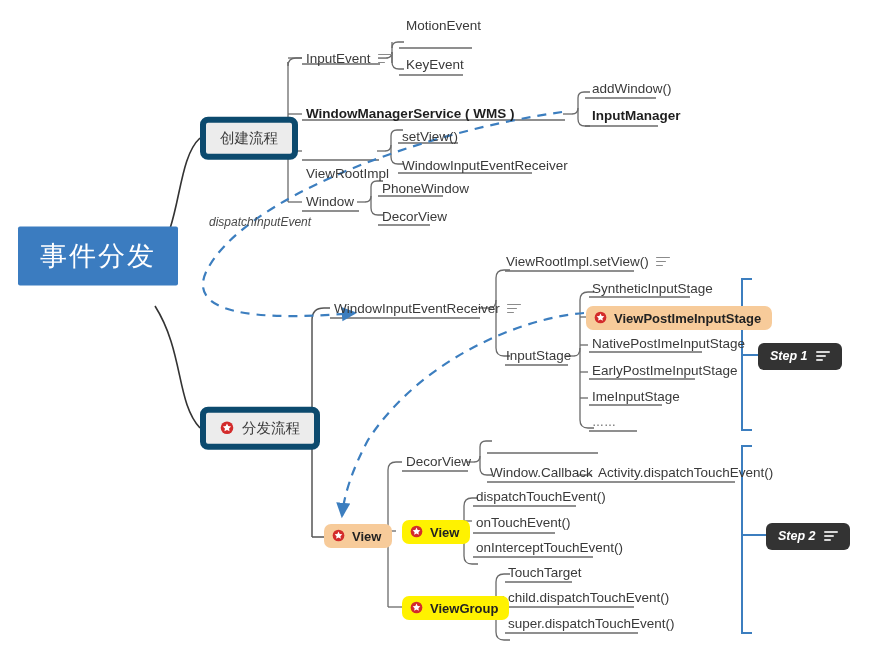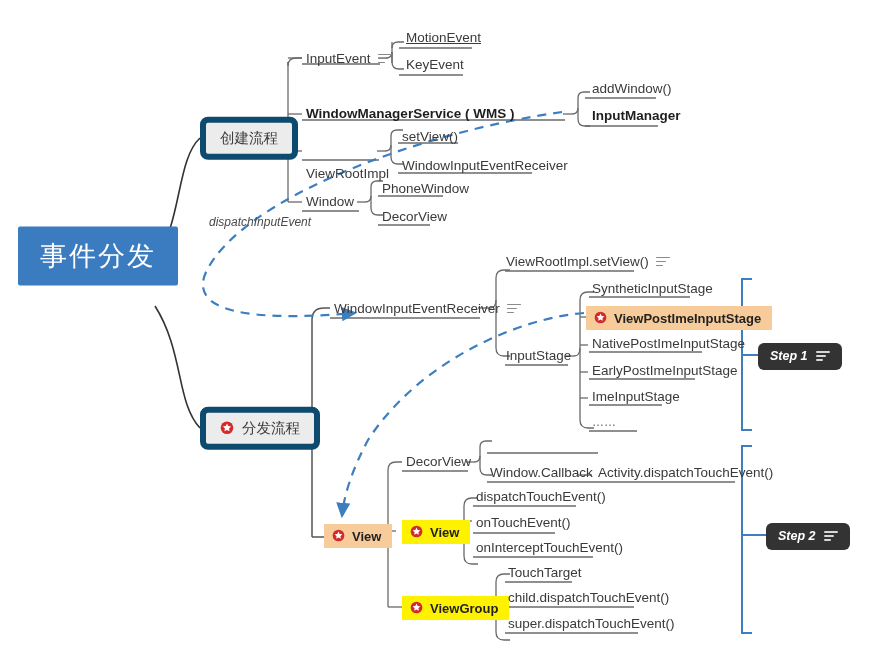--- a/index.html
+++ b/index.html
@@ -30,21 +30,21 @@
 
   
   .ul{
     font-size:13.5px;color:#3a3a3a;padding:2px 6px 4px 6px;
     display:flex;align-items:center;gap:7px;
   }
   .ul.bold{font-weight:bold;color:#1e1e1e;}
 
   
   .chip{
-    border-radius:0;font-size:13px;font-weight:bold;color:#222;
+    border-radius:7px;font-size:13px;font-weight:bold;color:#222;
     padding:5px 11px 5px 8px;display:flex;align-items:center;gap:6px;
   }
   .chip.orange{background:#f7cb9a;}
   .chip.yellow{background:#fff200;}
 
   
   .step{
     background:#333333;color:#ffffff;border-radius:6px;
     font-size:12.5px;font-weight:bold;font-style:italic;
     padding:7px 12px;display:flex;align-items:center;gap:8px;
@@ -251,21 +251,21 @@
   </div>
 
   <div class="node ul" style="left:300px;top:50px;">
     <span>InputEvent</span>
     <span class="ico-note">
         <i></i>
         <i></i>
         <i></i>
       </span>
   </div>
-  <div class="node ul" style="left:400px;top:29px;text-decoration:underline;">MotionEvent</div>
+  <div class="node ul" style="left:400px;top:17px;">MotionEvent</div>
   <div class="node ul" style="left:400px;top:56px;">KeyEvent</div>
 
   <div class="node ul bold" style="left:300px;top:105px;">WindowManagerService ( WMS )</div>
   <div class="node ul" style="left:586px;top:80px;">addWindow()</div>
   <div class="node ul bold" style="left:586px;top:107px;">InputManager</div>
 
   <div class="node ul" style="left:300px;top:158px;margin-top:7px;">ViewRootImpl</div>
   <div class="node ul" style="left:396px;top:128px;">setView()</div>
   <div class="node ul" style="left:396px;top:157px;">WindowInputEventReceiver</div>
 

